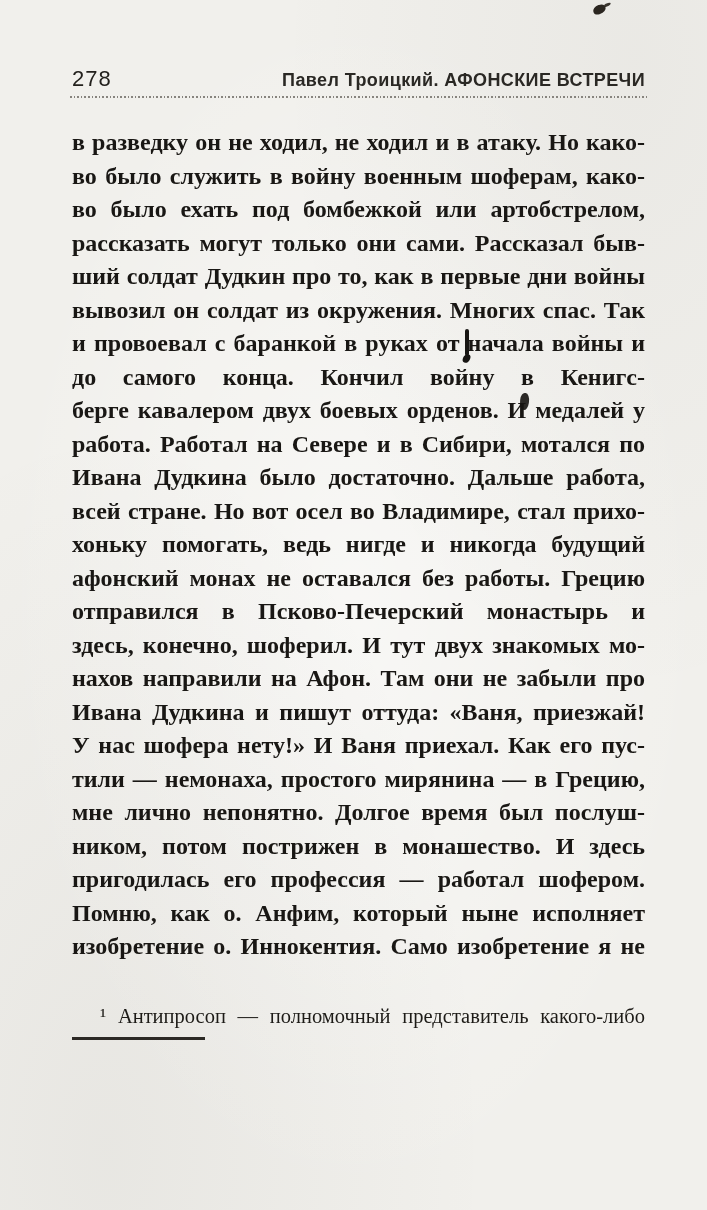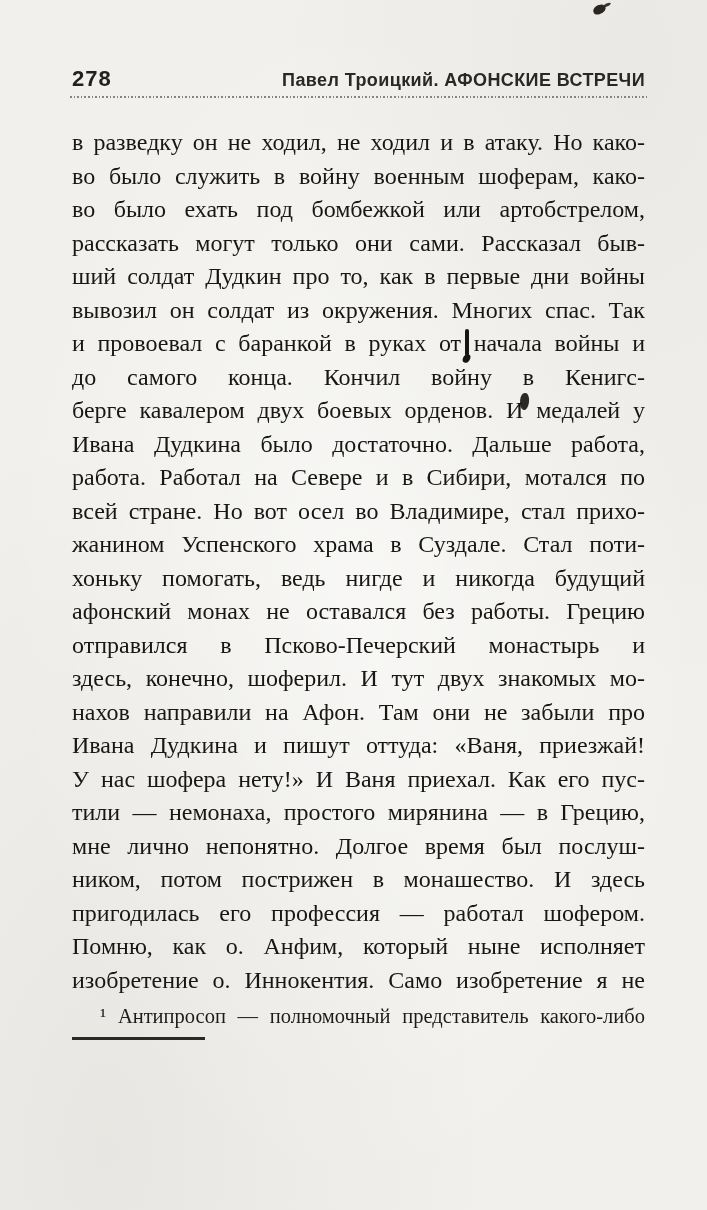--- a/index.html
+++ b/index.html
@@ -27,21 +27,21 @@
     top: 66px;
     left: 72px;
     width: 573px;
     display: flex;
     justify-content: space-between;
     align-items: baseline;
     font-family: "Liberation Sans", sans-serif;
   }
   .page-number {
     font-size: 22px;
-    font-weight: 700;
+    font-weight: 400;
     letter-spacing: 1px;
     color: #23211d;
   }
   .running-title {
     font-size: 18px;
     font-weight: 600;
     letter-spacing: 0.4px;
     color: #2a2824;
   }
   .header-rule {
@@ -55,20 +55,21 @@
   }
   
   .body-text {
     position: absolute;
     top: 126px;
     left: 72px;
     width: 573px;
     font-size: 24px;
     line-height: 33.5px;
     color: #191714;
+    font-weight: bold;
   }
   .line {
     text-align: justify;
     text-align-last: justify;
     white-space: nowrap;
     height: 33.5px;
   }
   
   .footnote-sep {
     position: absolute;
@@ -151,24 +152,23 @@
   <div class="body-text">
     <div class="line">в разведку он не ходил, не ходил и в атаку. Но како-</div>
     <div class="line">во было служить в войну военным шоферам, како-</div>
     <div class="line">во было ехать под бомбежкой или артобстрелом,</div>
     <div class="line">рассказать могут только они сами. Рассказал быв-</div>
     <div class="line">ший солдат Дудкин про то, как в первые дни войны</div>
     <div class="line">вывозил он солдат из окружения. Многих спас. Так</div>
     <div class="line">и провоевал с баранкой в руках от начала войны и</div>
     <div class="line">до самого конца. Кончил войну в Кенигс-</div>
     <div class="line">берге кавалером двух боевых орденов. И медалей у</div>
+    <div class="line">работа. Работал на Севере и в Сибири, мотался по</div>
     <div class="line">Ивана Дудкина было достаточно. Дальше работа,</div>
-    <div class="line">работа. Работал на Севере и в Сибири, мотался по</div>
     <div class="line">всей стране. Но вот осел во Владимире, стал прихо-</div>
-    <div class="line">жанином Успенского храма в Суздале. Стал поти-</div>
     <div class="line">хоньку помогать, ведь нигде и никогда будущий</div>
     <div class="line">афонский монах не оставался без работы. Грецию</div>
     <div class="line">отправился в Псково-Печерский монастырь и</div>
     <div class="line">здесь, конечно, шоферил. И тут двух знакомых мо-</div>
     <div class="line">нахов направили на Афон. Там они не забыли про</div>
     <div class="line">Ивана Дудкина и пишут оттуда: «Ваня, приезжай!</div>
     <div class="line">У нас шофера нету!» И Ваня приехал. Как его пус-</div>
     <div class="line">тили — немонаха, простого мирянина — в Грецию,</div>
     <div class="line">мне лично непонятно. Долгое время был послуш-</div>
     <div class="line">ником, потом пострижен в монашество. И здесь</div>

